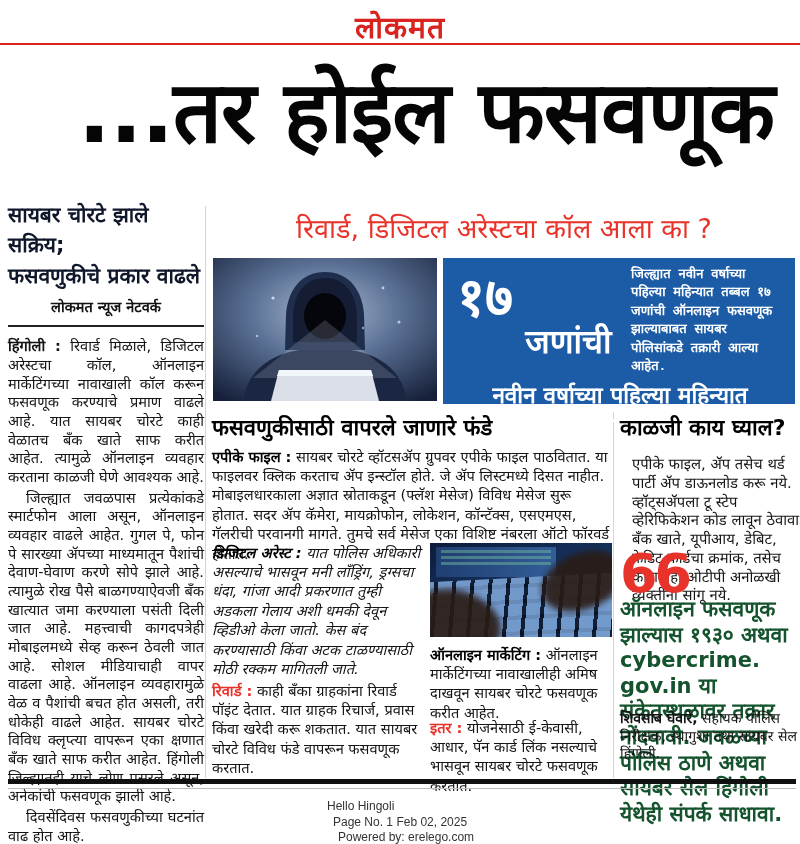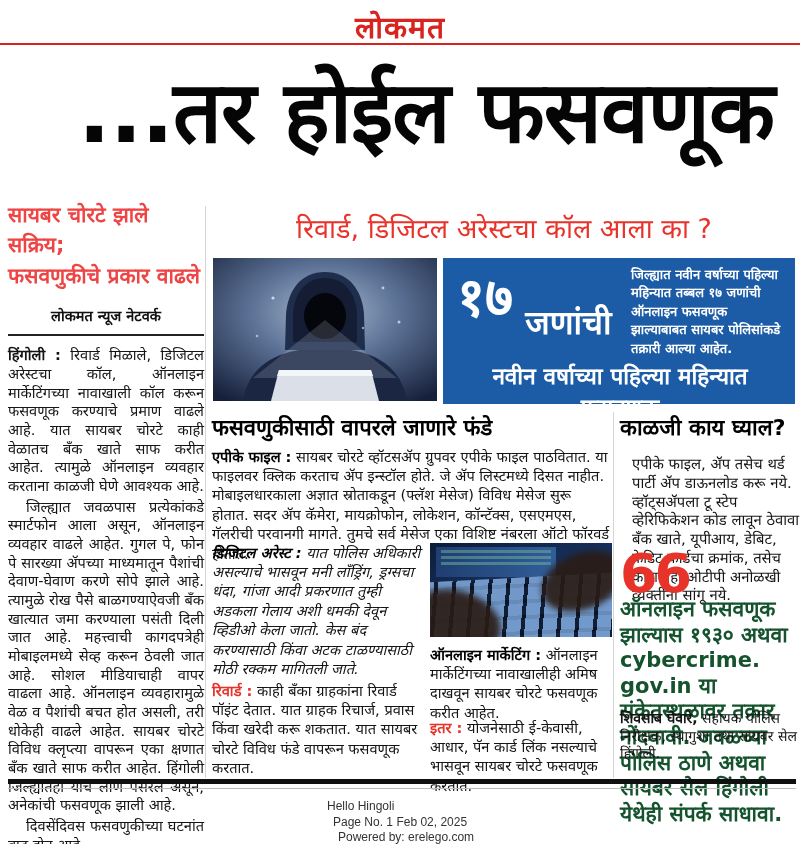--- a/index.html
+++ b/index.html
@@ -10,43 +10,43 @@
   .masthead{position:absolute;top:6px;left:0;width:800px;text-align:center;
             font-size:30px;font-weight:900;color:#d8231f;letter-spacing:1px;}
   .redline{position:absolute;top:43px;left:0;width:800px;height:2px;background:#d8231f;}
 
   
   .headline{position:absolute;top:50px;left:0;width:800px;text-align:center;
             font-size:86px;line-height:1.45;font-weight:900;color:#050505;letter-spacing:-1px;padding-left:26px;}
 
   
   .leftcol{position:absolute;left:8px;top:200px;width:196px;}
-  .leftcol h2{margin:0;font-size:21px;line-height:1.45;font-weight:800;color:#ef4444;}
-  .byline{margin-top:14px;text-align:center;font-size:14.5px;font-weight:700;}
+  .leftcol h2{margin:0;font-size:21px;line-height:1.45;font-weight:800;color:#0f172a;}
+  .byline{margin-top:5px;text-align:center;font-size:14.5px;font-weight:700;}
   .leftrule{margin:9px 0 10px 0;height:0;border-top:2px solid #222;}
   .bodytext{font-size:14.6px;line-height:1.28;text-align:justify;margin:0 0 2px 0;color:#141414;}
   .bodytext.indent{text-indent:18px;}
   .lead{font-weight:800;}
 
   .vsep{position:absolute;width:1px;background:#d5d5d5;}
 
   
   .subhead{position:absolute;left:212px;top:209px;width:584px;text-align:center;
            font-size:27px;font-weight:400;color:#e8332a;}
 
   
   .hacker{position:absolute;left:213px;top:258px;width:224px;height:143px;overflow:hidden;}
 
   
   .statbox{position:absolute;left:443px;top:258px;width:352px;height:146px;
            background:#1c5ba6;color:#fff;box-sizing:border-box;padding:8px 12px 6px 14px;}
   .statrow{display:flex;}
   .statnum{font-size:54px;line-height:0.95;font-weight:900;margin-top:6px;}
   .statlabel{font-size:33px;font-weight:800;align-self:flex-end;margin:0 0 14px 12px;}
-  .statdesc{width:152px;margin-left:auto;font-size:13px;font-weight:700;line-height:1.42;text-align:left;}
+  .statdesc{width:152px;margin-left:auto;font-size:13px;font-weight:700;line-height:1.42;text-align:left;font-family:Liberation Mono, monospace;}
   .statcaption{text-align:center;font-size:22.5px;font-weight:800;margin-top:2px;}
 
   
   .sectionhead{position:absolute;font-size:22px;font-weight:700;color:#000;}
   .funde-item{position:absolute;font-size:14.6px;line-height:1.33;text-align:left;color:#141414;}
   .funde-label{font-weight:800;color:#000;}
   .funde-label.red{color:#e8332a;}
 
   
   .keyboard{position:absolute;left:430px;top:543px;width:182px;height:94px;overflow:hidden;

